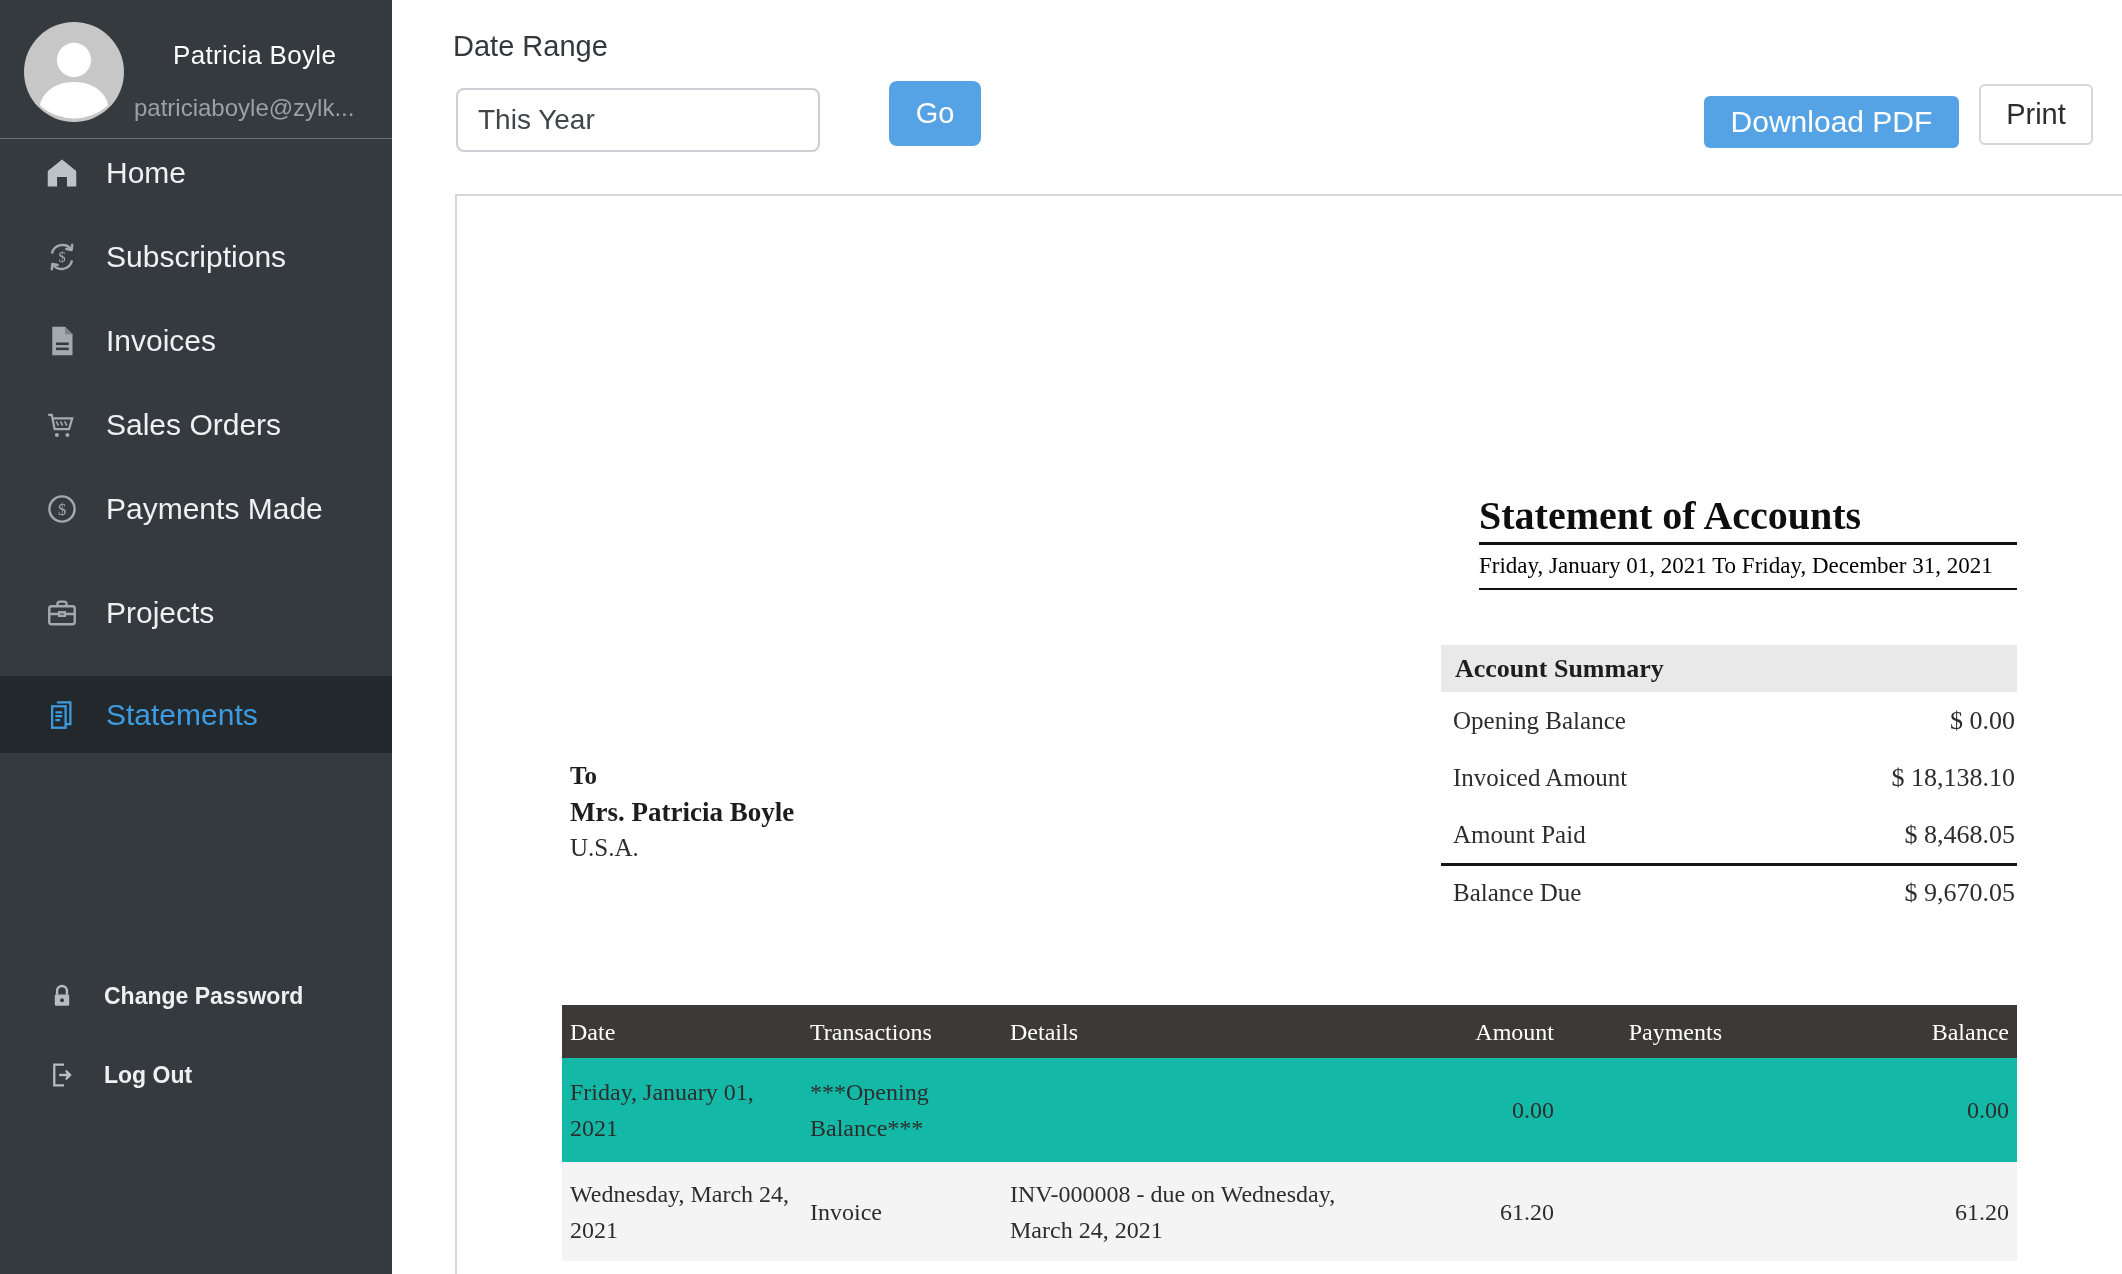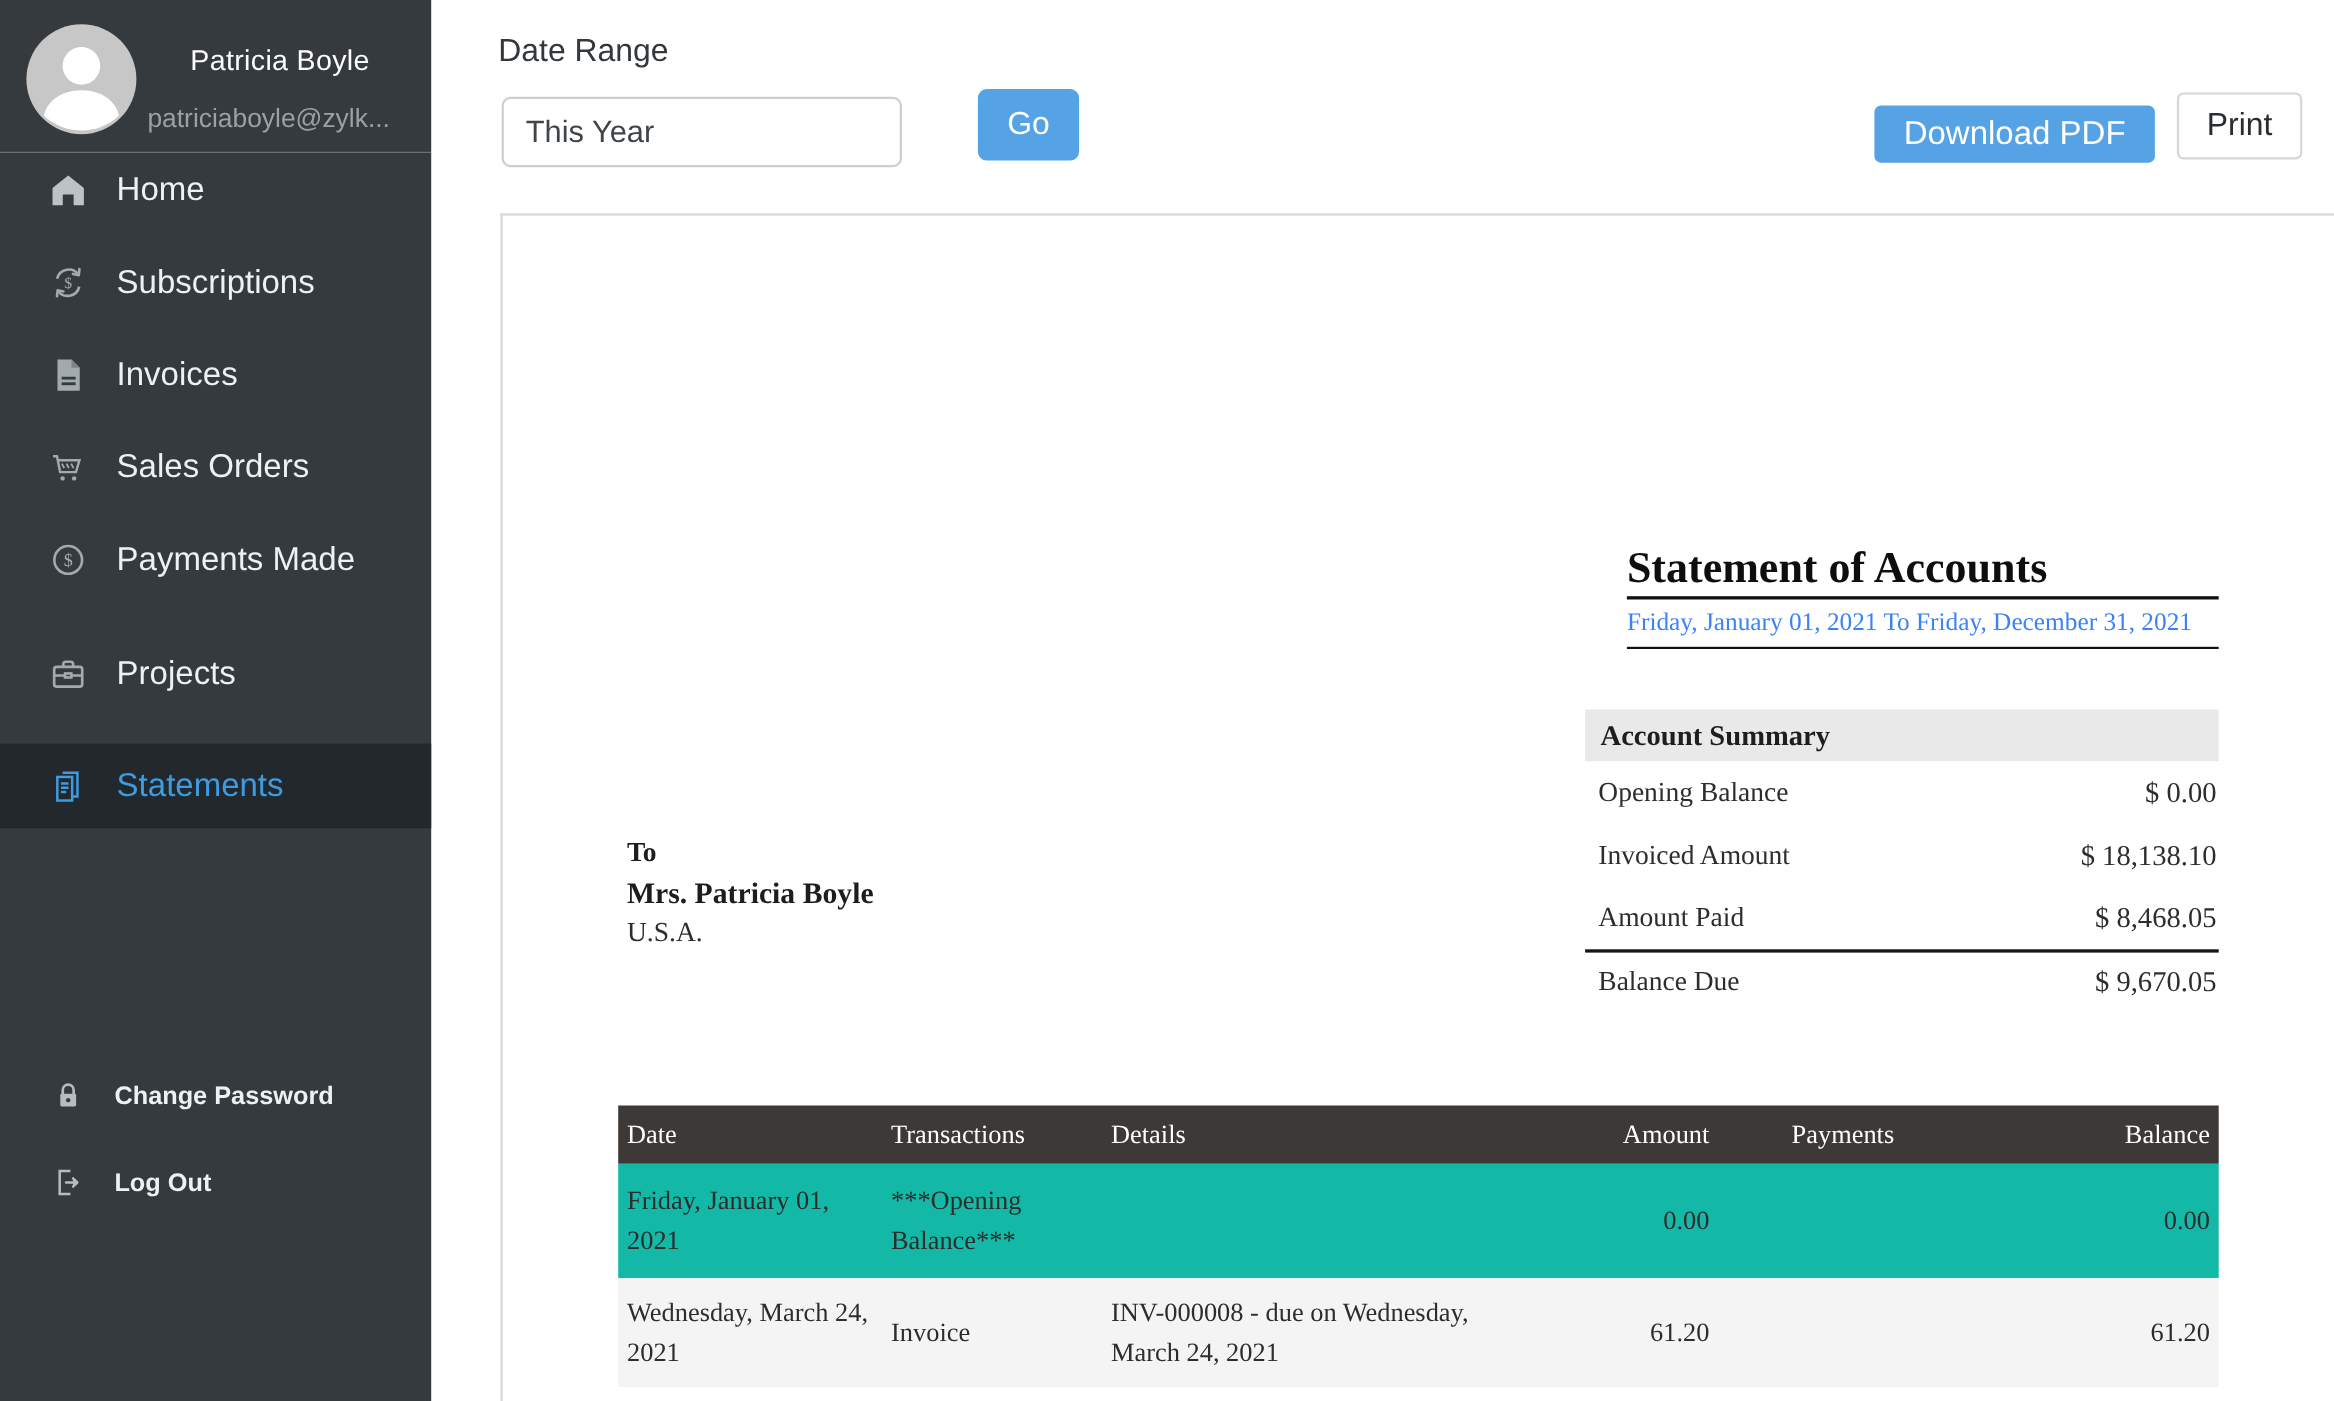--- a/index.html
+++ b/index.html
@@ -44,21 +44,21 @@
           color:#2b2e30;font-size:29px;border-radius:6px;border:2px solid #d6d6d6;}
 
   
   .card{position:absolute;left:455px;top:194px;width:1966px;height:1081px;background:#fff;
         border:2px solid #d7d7d7;border-bottom:none;
         font-family:"Liberation Serif","DejaVu Serif",serif;color:#2d2d2d;}
   .company{position:absolute;right:72px;top:136px;text-align:right;font-size:26px;line-height:36px;color:#2b2b2b;}
   .company .co-name{font-weight:700;color:#1c1c1c;}
   .doc-title-block{position:absolute;left:1022px;top:296px;width:538px;}
   .doc-title{font-size:40px;font-weight:700;color:#0e0e0e;padding-bottom:3px;border-bottom:3px solid #111;}
-  .doc-period{font-size:23px;color:#3b82f6;padding:8px 0 9px 0;border-bottom:2px solid #111;}
+  .doc-period{font-size:23px;color:#000000;padding:8px 0 9px 0;border-bottom:2px solid #111;}
   .to-block{position:absolute;left:113px;top:562px;font-size:25px;line-height:36px;}
   .to-label,.to-name{font-weight:700;color:#1d1d1d;}
   .to-name{font-size:27px;}
 
   
   .summary{position:absolute;left:984px;top:449px;width:576px;font-size:25px;}
   .summary-header{height:47px;background:var(--summary-header-bg);display:flex;align-items:center;
                   padding-left:14px;font-weight:700;font-size:26px;color:#1e1e1e;text-align:right;}
   .summary-row{height:57px;display:flex;align-items:center;justify-content:space-between;padding:0 2px 0 12px;}
   .summary-row .val{font-size:26px;}

